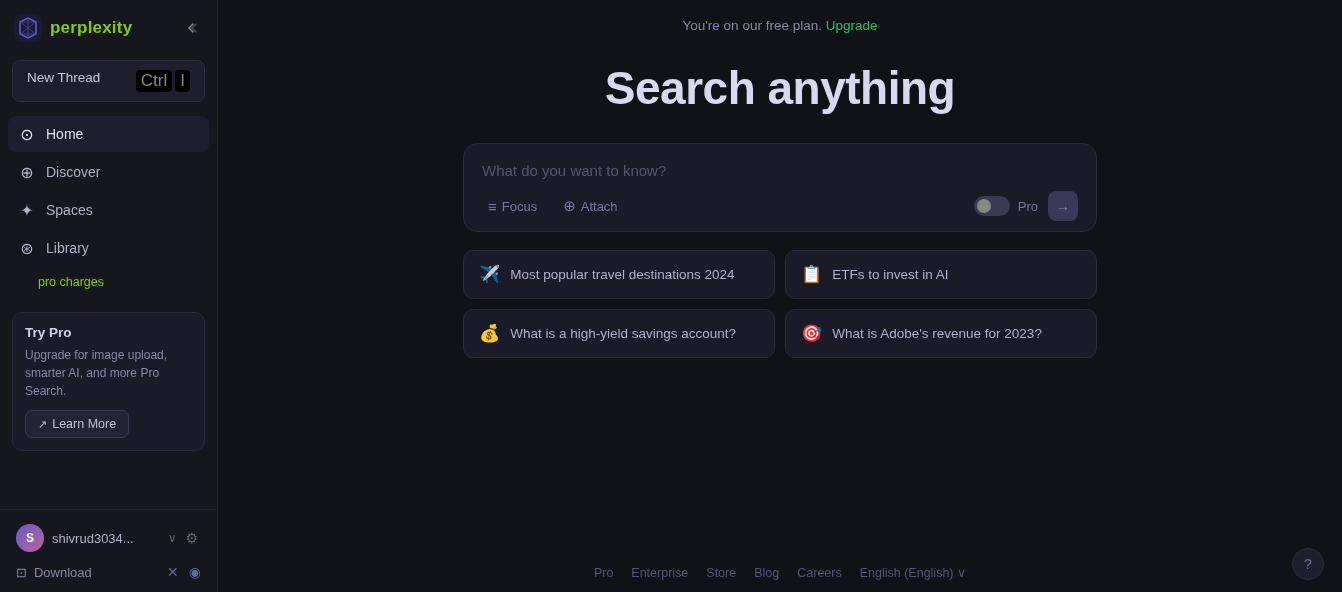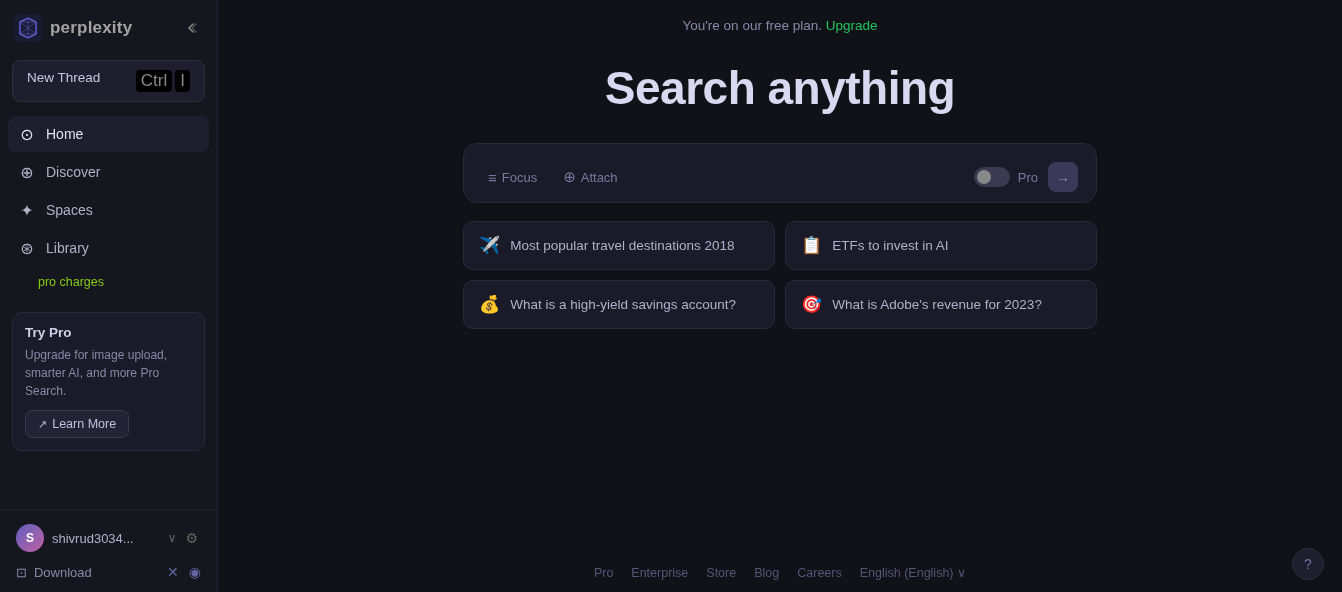--- a/index.html
+++ b/index.html
@@ -38,21 +38,21 @@
     }
 
     .logo-icon {
       width: 28px;
       height: 28px;
     }
 
     .logo-text {
       font-size: 17px;
       font-weight: 600;
-      color: #a3a3a3;
+      color: #84cc16;
       letter-spacing: 0.2px;
     }
 
     .collapse-btn {
       background: none;
       border: none;
       color: #888;
       cursor: pointer;
       padding: 4px;
       border-radius: 4px;
@@ -549,20 +549,21 @@
 
 <div class="main-content">
   <div class="upgrade-bar">
     <span>You're on our free plan.</span>
     <a class="upgrade-link">Upgrade</a>
   </div>
 
   <div class="search-title">Search anything</div>
 
   <div class="search-box">
+    <input class="search-input" type="text" placeholder="What do you want to know?" style="">
     <div class="search-toolbar">
       <div class="search-tools-left">
         <button class="tool-btn">
           <span style="font-size:15px;">≡</span>
           <span>Focus</span>
         </button>
         <button class="tool-btn">
           <span style="font-size:15px;">⊕</span>
           <span>Attach</span>
         </button>
@@ -576,21 +577,21 @@
           <span>→</span>
         </button>
       </div>
     </div>
   </div>
 
   <div class="suggestion-cards">
     <div class="suggestion-row">
       <div class="suggestion-card">
         <span class="suggestion-emoji">✈️</span>
-        <span>Most popular travel destinations 2018</span>
+        <span>Most popular travel destinations 2024</span>
       </div>
       <div class="suggestion-card">
         <span class="suggestion-emoji">📋</span>
         <span>ETFs to invest in AI</span>
       </div>
     </div>
     <div class="suggestion-row">
       <div class="suggestion-card">
         <span class="suggestion-emoji">💰</span>
         <span>What is a high-yield savings account?</span>

